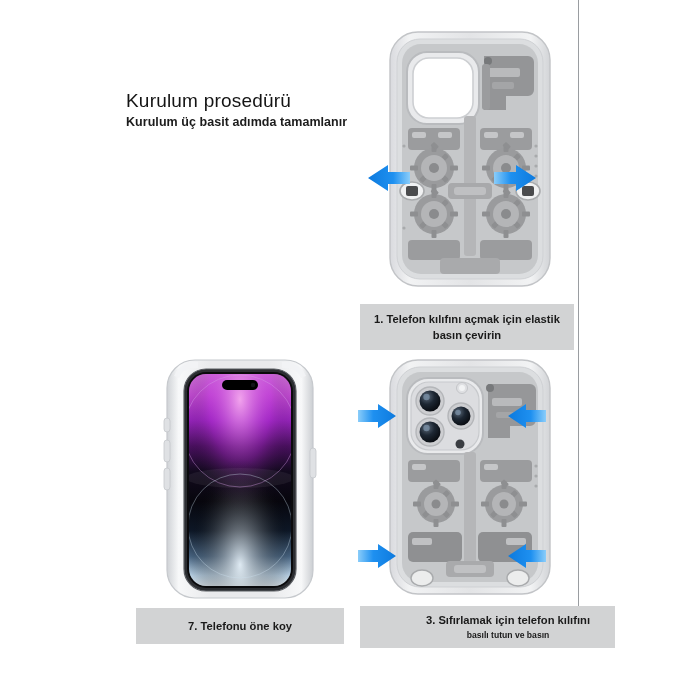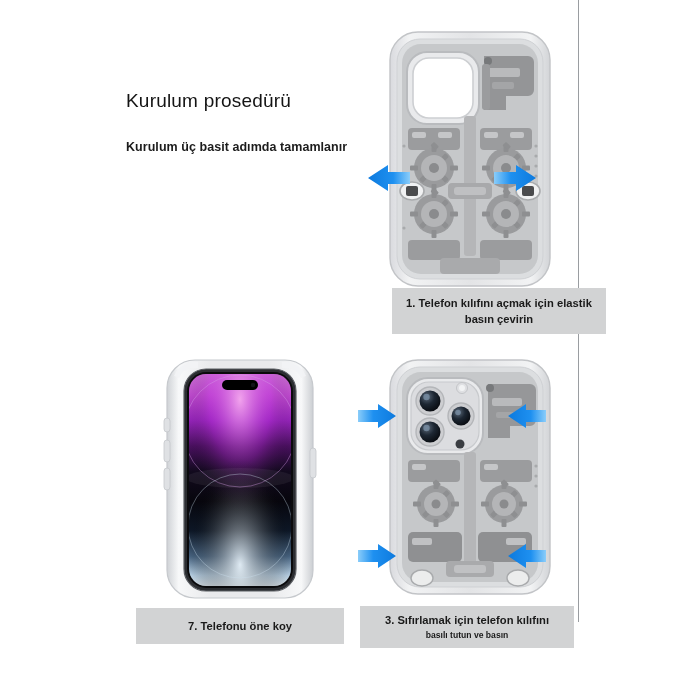--- a/index.html
+++ b/index.html
@@ -38,21 +38,21 @@
     top: 90px;
     font-size: 19px;
     font-weight: 400;
     letter-spacing: 0.2px;
     color: #141414;
     white-space: nowrap;
   }
   .subtitle {
     position: absolute;
     left: 126px;
-    top: 140px;
+    top: 115px;
     font-size: 12.5px;
     font-weight: 600;
     letter-spacing: 0.05px;
     color: #1c1c1c;
     white-space: nowrap;
   }
 
   
   .caption {
     position: absolute;
@@ -74,23 +74,23 @@
     font-size: 11.2px;
     font-weight: 600;
     line-height: 1.45;
   }
   .caption.small-second .line2 {
     font-size: 8.6px;
     font-weight: 600;
     line-height: 1.5;
   }
 
-  #caption-1 { left: 360px; top: 288px;  width: 214px; height: 46px; margin-left: 32px; }
+  #caption-1 { left: 360px; top: 304px;  width: 214px; height: 46px; }
   #caption-2 { left: 136px; top: 608px;  width: 208px; height: 36px; }
-  #caption-3 { left: 360px; top: 606px;  width: 214px; height: 42px; }
+  #caption-3 { left: 360px; top: 606px;  width: 214px; height: 42px; padding-left: 41px; }
 
   
   .illus {
     position: absolute;
   }
   #illus-case-top   { left: 384px; top: 28px;  width: 172px; height: 262px; }
   #illus-phone      { left: 160px; top: 356px; width: 160px; height: 246px; }
   #illus-case-bot   { left: 384px; top: 356px; width: 172px; height: 242px; }
 
   .illus svg { display: block; width: 100%; height: 100%; }

